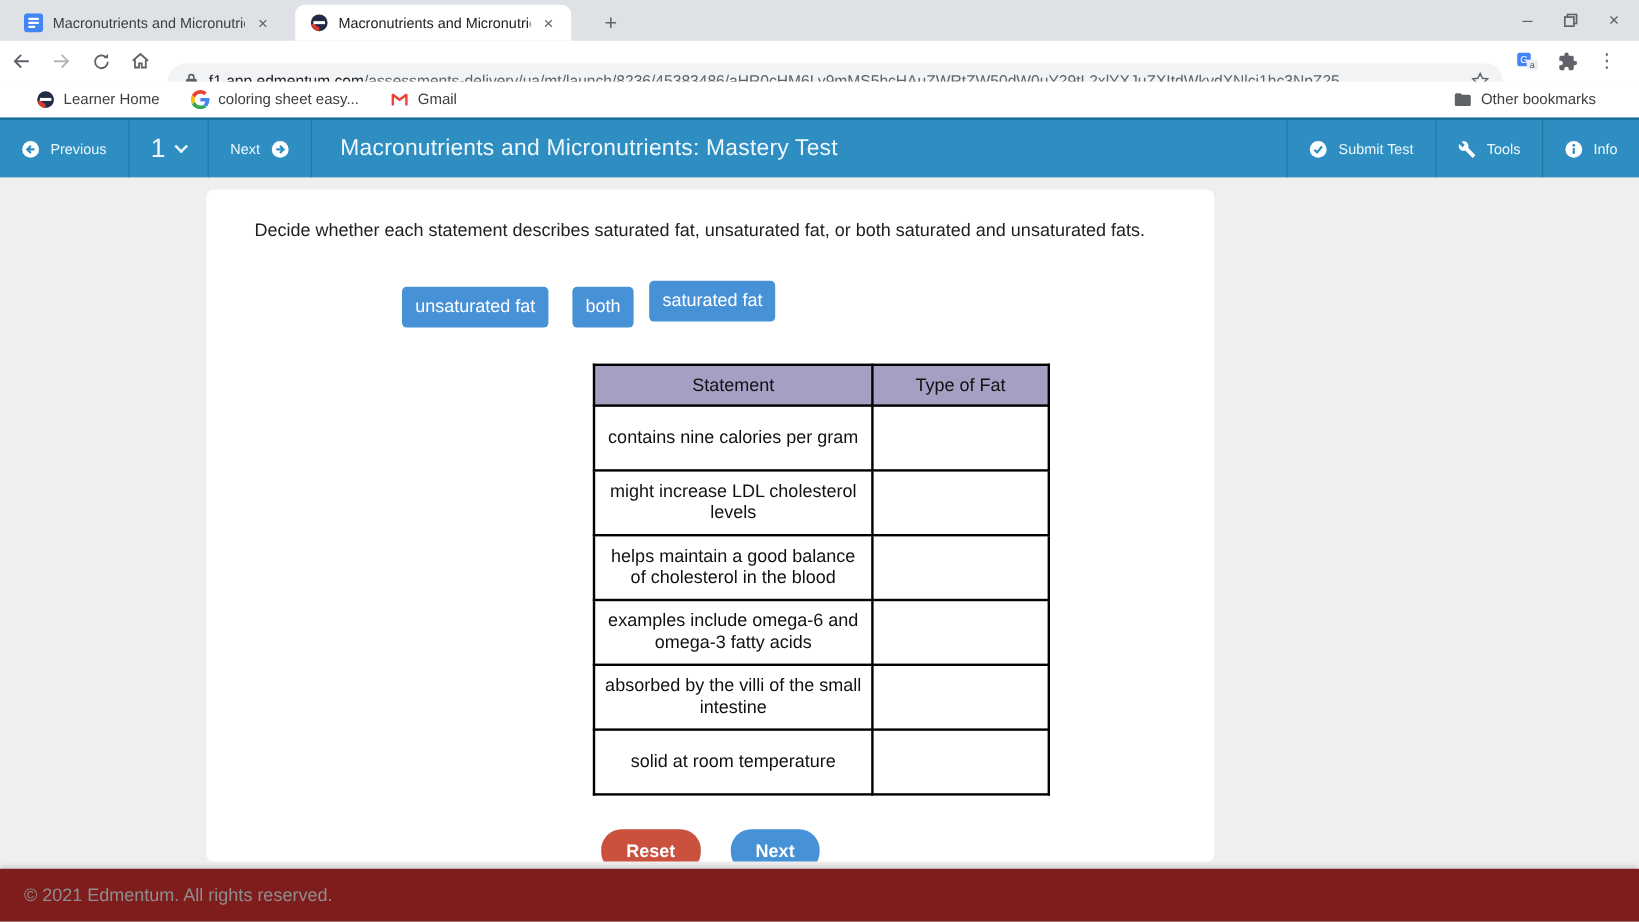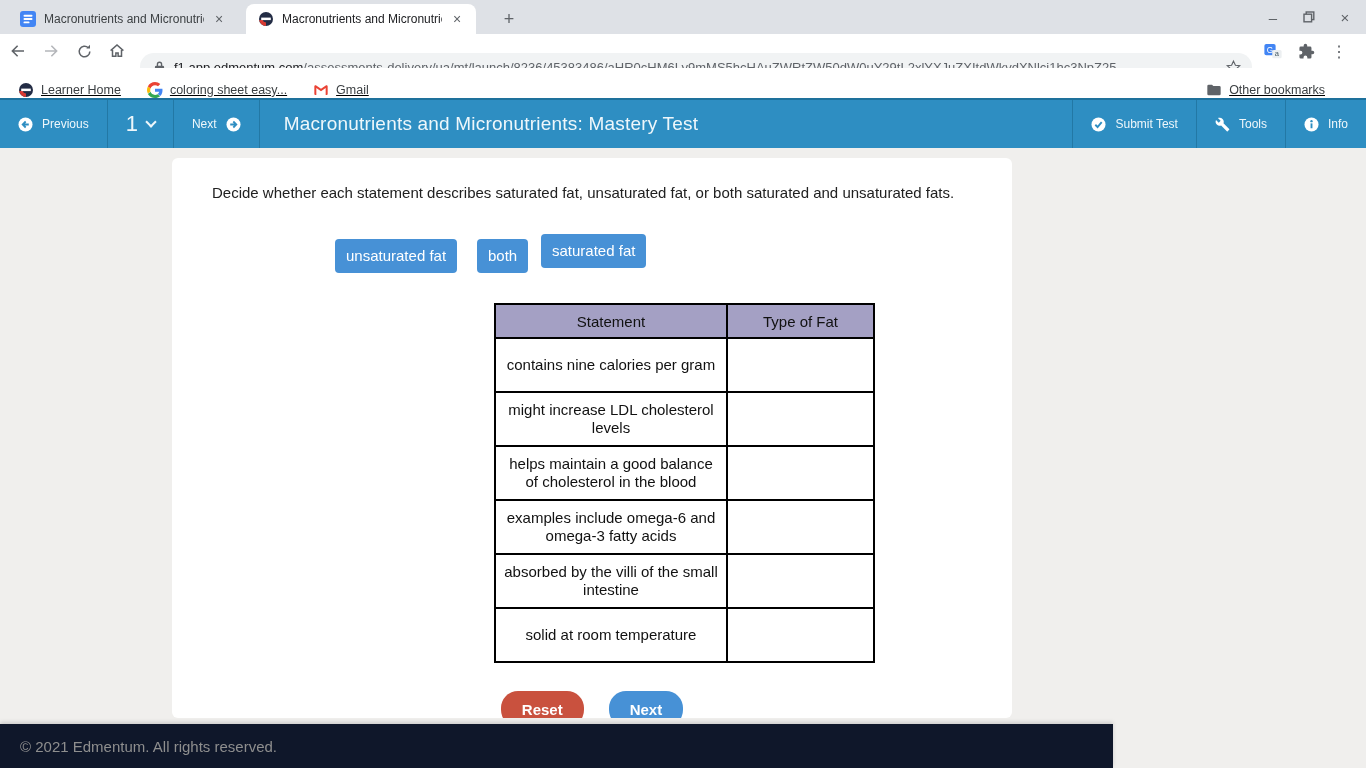--- a/index.html
+++ b/index.html
@@ -29,21 +29,21 @@
   .omnibox { margin-left:8px; width:1112px; height:28px; background:#f1f3f4; border-radius:14px;
              display:flex; align-items:center; padding:0 10px 0 14px;margin-top:32px; }
   .urltext { font-size:13px; margin-left:9px; white-space:nowrap; overflow:hidden; flex:1; }
   .urltext .host { color:#202124; }
   .urltext .path { color:#5f6368; }
   .toolbar-right { display:flex; align-items:center; gap:16px; margin-left:12px; }
   .menu-dots { font-size:16px; color:#5f6368; width:16px; text-align:center; }
 
   
   .bookmarks { position:absolute; left:0; top:68px; width:1366px; height:30px; background:#fff;
-               display:flex; align-items:flex-end; padding:0 18px;text-decoration:underline; }
+               display:flex; align-items:center; padding:0 30px; }
   .bookmark { display:flex; align-items:center; gap:7px; margin-right:26px; font-size:12.5px; color:#3c4043; }
   .bookmark .bicon { width:16px; height:16px; display:flex; }
   .bm-spacer { flex:1; }
 
   
   .testbar { position:absolute; left:0; top:98px; width:1366px; height:50px; background:#2e8ec2;
              border-top:2px solid #1e719c; display:flex; align-items:stretch; color:#eef7fb; }
   .seg { display:flex; align-items:center; gap:9px; padding:0 18px; border-right:1px solid #2278a5; }
   .seg.no-r { border-right:none; }
   .seg-l { border-left:1px solid #2278a5; }
@@ -74,21 +74,21 @@
   .col-stmt { width:232px; }
   .col-type { width:147px; }
 
   .actions { position:absolute; left:0; top:533px; width:100%; display:flex; justify-content:center; gap:25px; }
   .pill-btn { height:36px; border:none; border-radius:17px; color:#fff; font-size:15px; font-weight:700;
               padding:0 21px; font-family:"Liberation Sans", sans-serif; cursor:pointer; }
   .btn-reset { background:#c9513e; }
   .btn-next  { background:#4791d6; }
 
   
-  .pagefooter { position:absolute; left:0; top:724px; width:1113px; height:44px; background:#0f172a;
+  .pagefooter { position:absolute; left:0; top:724px; width:1366px; height:44px; background:#7f1d1d;
                 box-shadow:0 -2px 4px rgba(0,0,0,.14); display:flex; align-items:center; padding-left:20px; }
   .pagefooter span { font-size:15px; color:#8e8e8e; }
 </style>
 </head>
 <body>
 
 <div class="tabstrip">
   <div class="tab" style="left:8px; width:230px;">
     <span class="favicon">
       <svg viewBox="0 0 16 16" width="16" height="16">
@@ -201,21 +201,21 @@
   </span>
   <span class="bookmark">
     <span class="bicon">
       <svg viewBox="0 0 24 24" width="16" height="16">
           <path fill="#EA4335" d="M22 6.5V18a1.5 1.5 0 0 1-1.5 1.5H19V9l-7 5-7-5v10.5H3.5A1.5 1.5 0 0 1 2 18V6.5C2 5 3.7 4.2 4.9 5.1L12 10.2l7.1-5.1C20.3 4.2 22 5 22 6.5z"></path>
         </svg>
     </span>
     <span>Gmail</span>
   </span>
   <span class="bm-spacer"></span>
-  <span class="bookmark" style="margin-right:23px;">
+  <span class="bookmark" style="margin-right:6px;">
     <span class="bicon">
       <svg viewBox="0 0 24 24" width="16" height="16">
           <path d="M2 6a2 2 0 0 1 2-2h5l2 2h9a2 2 0 0 1 2 2v10a2 2 0 0 1-2 2H4a2 2 0 0 1-2-2z" fill="#5f6368"></path>
         </svg>
     </span>
     <span>Other bookmarks</span>
   </span>
 </div>
 
 <div class="testbar">

